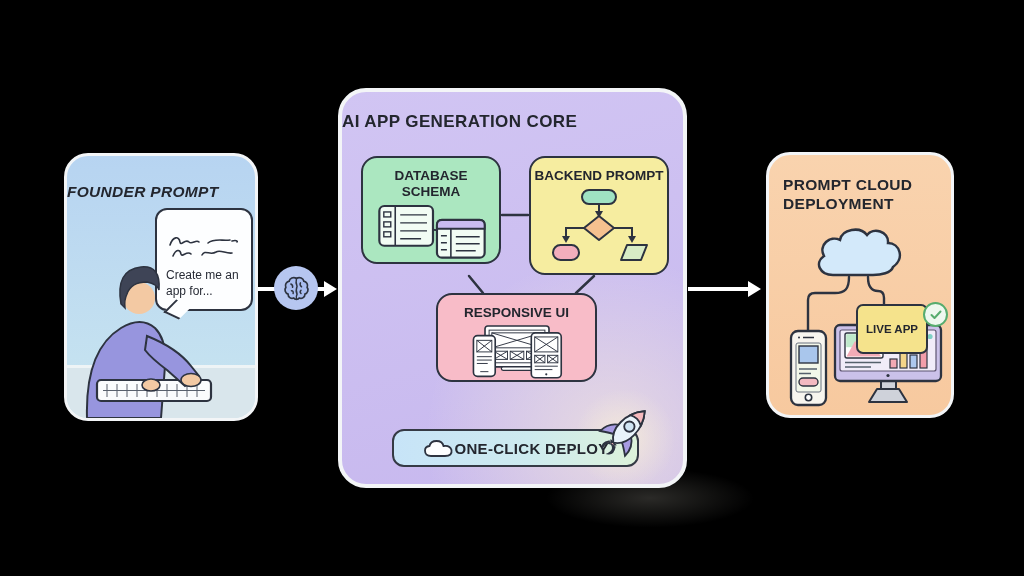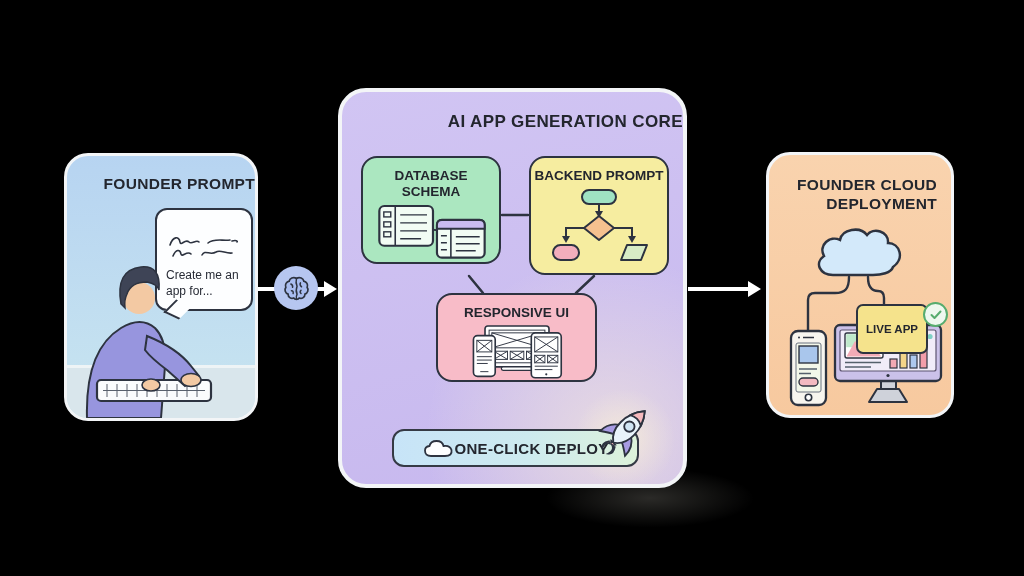--- a/index.html
+++ b/index.html
@@ -2,26 +2,26 @@
 <html style="--bg: #000000; --panel-border: #f3f5f7; --outline: #2d3340; --title: #23262e; --founder-top: #b7d4f1; --founder-bottom: #c8e5f0; --desk: #d9e6ec; --core-bg-1: #d1c5f3; --core-bg-2: #c7b8ee; --deployment-bg: #f7c99f; --green-box: #abe7c0; --yellow-box: #f6eda0; --pink-box: #f8bcc8; --brain-circle: #b6c6f0; --badge-yellow: #f5e38c; --check-green: #57ac6e;"><head>
 <meta charset="utf-8">
 <style>
   html,body{margin:0;padding:0;background:#000;width:1024px;height:576px;overflow:hidden;
     font-family:"Liberation Sans", sans-serif;}
   #stage{position:relative;width:1024px;height:576px;background:var(--bg,#000);}
 
   
   .panel{position:absolute;border:3px solid var(--panel-border);border-radius:24px;
     box-sizing:border-box;overflow:hidden;}
-  .panel-title{font-weight:700;color:var(--title);text-align:right;letter-spacing:.3px;}
+  .panel-title{font-weight:700;color:var(--title);text-align:left;letter-spacing:.3px;}
 
   
   #founder{left:64px;top:153px;width:194px;height:268px;
     background:linear-gradient(180deg,var(--founder-top) 0%,var(--founder-bottom) 100%);}
-  #founder .panel-title{margin-top:19px;font-size:15.5px;}
+  #founder .panel-title{margin-top:27px;font-size:15.5px;font-style:italic;}
   #desk{position:absolute;left:0;bottom:0;width:100%;height:50px;
     background:var(--desk);border-top:3px solid #eef4f6;}
   #speech-bubble{position:absolute;left:88px;top:52px;width:98px;min-height:88px;
     background:#fdfeff;border:2px solid var(--outline);border-radius:12px;
     box-sizing:border-box;padding:24px 8px 10px 9px;}
   #speech-bubble::after{content:"";position:absolute;left:12px;bottom:-9px;width:15px;height:15px;
     background:#fdfeff;border-left:2px solid var(--outline);border-bottom:2px solid var(--outline);
     transform:rotate(25deg) skewX(-20deg);}
   #speech-text{font-size:12px;line-height:1.3;color:#272b35;font-weight:500;margin-top:4px;}
   #person-svg{position:absolute;left:6px;top:98px;}
@@ -274,21 +274,21 @@
         <circle cx="30" cy="24" r="5" fill="#cfe5f4" stroke="#2d3340" stroke-width="1.8"></circle>
         <path d="M27 46 Q30 51 33 46 Z" fill="#f6b9bd" stroke="#2d3340" stroke-width="1.4"></path>
       </g>
     </svg>
   </div>
 
   <div class="arrow" style="left:688px;top:287px;width:62px;"></div>
   <div class="arrow-head" style="left:748px;top:281px;"></div>
 
   <div id="deployment" class="panel">
-    <div class="panel-title">FOUNDER CLOUD DEPLOYMENT</div>
+    <div class="panel-title">PROMPT CLOUD DEPLOYMENT</div>
 
     <svg id="deploy-art" width="188" height="200" viewBox="0 0 188 200">
 
       <g fill="none" stroke="#2d3340" stroke-width="2.4" stroke-linecap="round">
         <path d="M80 60 C80 72 76 76 66 76 L46 76 Q39 76 39 83 L39 116"></path>
         <path d="M99 60 C99 70 103 74 109 74 Q115 74 115 81 L115 100"></path>
       </g>
 
       <path d="M64 58 C51 58 45 46 55 39 C49 28 61 18 71 23 C73 12 91 9 98 18 C104 10 120 14 119 26 C131 26 136 42 124 50 C122 56 112 58 104 58 Z" fill="#d3e9fa" stroke="#2d3340" stroke-width="2.5"></path>
 

